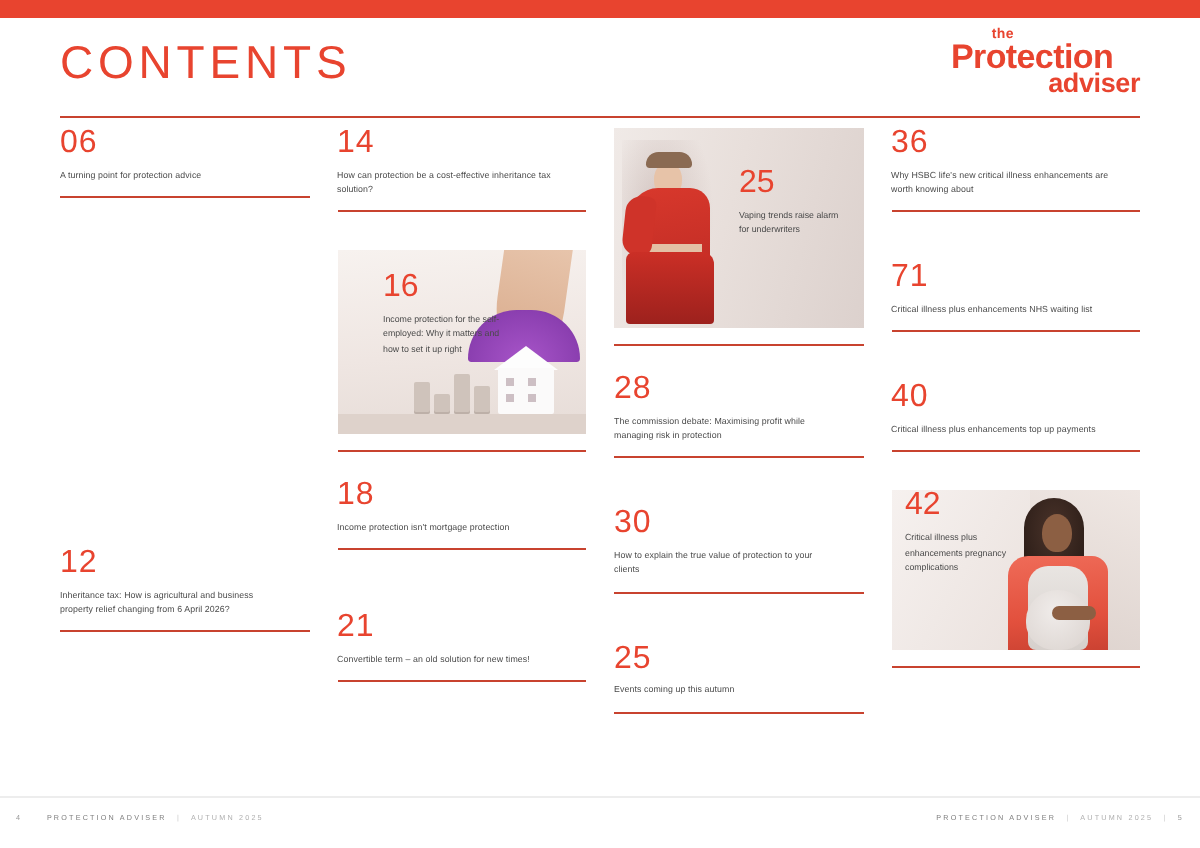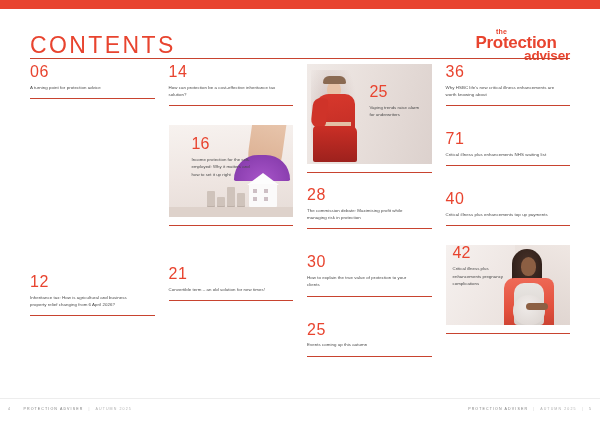--- a/index.html
+++ b/index.html
@@ -7,21 +7,21 @@
     width: 600px; height: 424px;
     background: #ffffff;
     font-family: "Liberation Sans", sans-serif;
     overflow: hidden;
   }
   .page { position: relative; width: 600px; height: 424px; background: #fff; }
 
   .top-bar { position: absolute; top: 0; left: 0; width: 600px; height: 9px; background: #e8442f; }
 
   
-  .header { position: absolute; top: 28px; left: 30px; width: 540px; height: 40px; }
+  .header { position: absolute; top: 14px; left: 30px; width: 540px; height: 40px; }
   .contents-title {
     position: absolute; left: 0; top: 4px;
     font-size: 23px; letter-spacing: 2.4px; color: #e8442f;
     font-weight: 400; font-family: "Liberation Sans", sans-serif;
   }
   .logo { position: absolute; right: 0; top: 0; width: 108px; height: 36px; text-align: right; }
   .logo-the {
     position: absolute; right: 63px; top: 0px;
     font-size: 7px; color: #e8442f; font-weight: 700; letter-spacing: .2px;
   }
@@ -256,20 +256,25 @@
         <div class="overlay">
           <div class="num">16</div>
           <div class="desc">Income protection for the self-employed: Why it matters and how to set it up right</div>
         </div>
       </div>
 
       <div class="spacer-8"></div>
       <div class="rule" style="height:1px;background:#c8432f;"></div>
       <div class="spacer-14"></div>
 
+      <div class="entry">
+        <div class="num">18</div>
+        <div class="desc">Income protection isn't mortgage protection</div>
+        <div class="rule"></div>
+      </div>
       <div class="spacer-26"></div>
       <div class="entry">
         <div class="num">21</div>
         <div class="desc">Convertible term – an old solution for new times!</div>
         <div class="rule"></div>
       </div>
     </div>
 
     <div class="col">
       <div class="card card-25">

